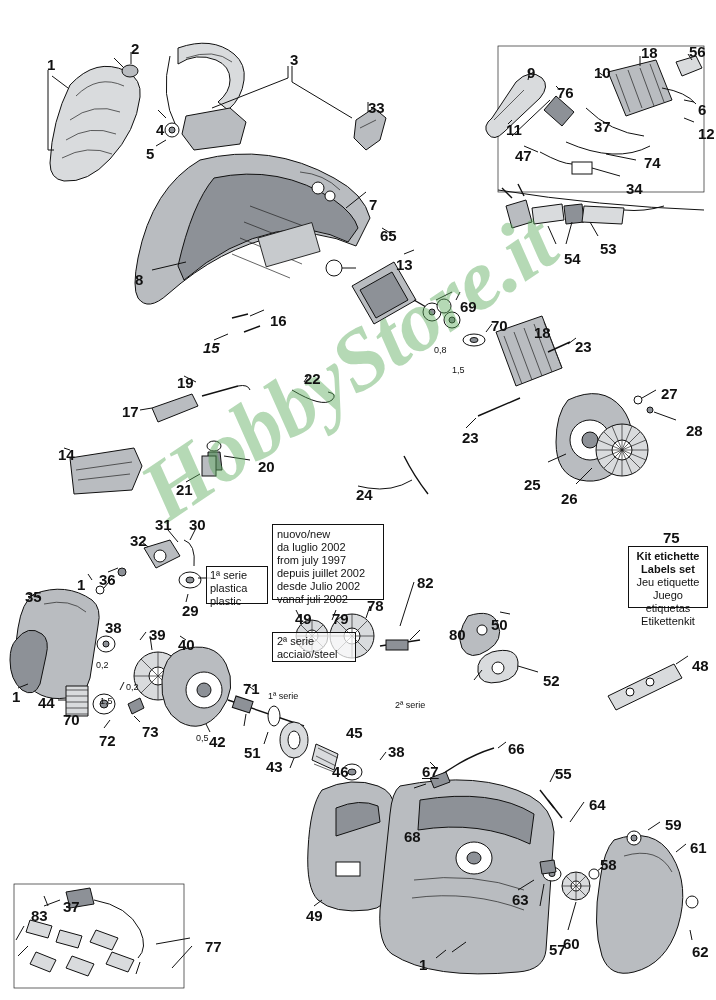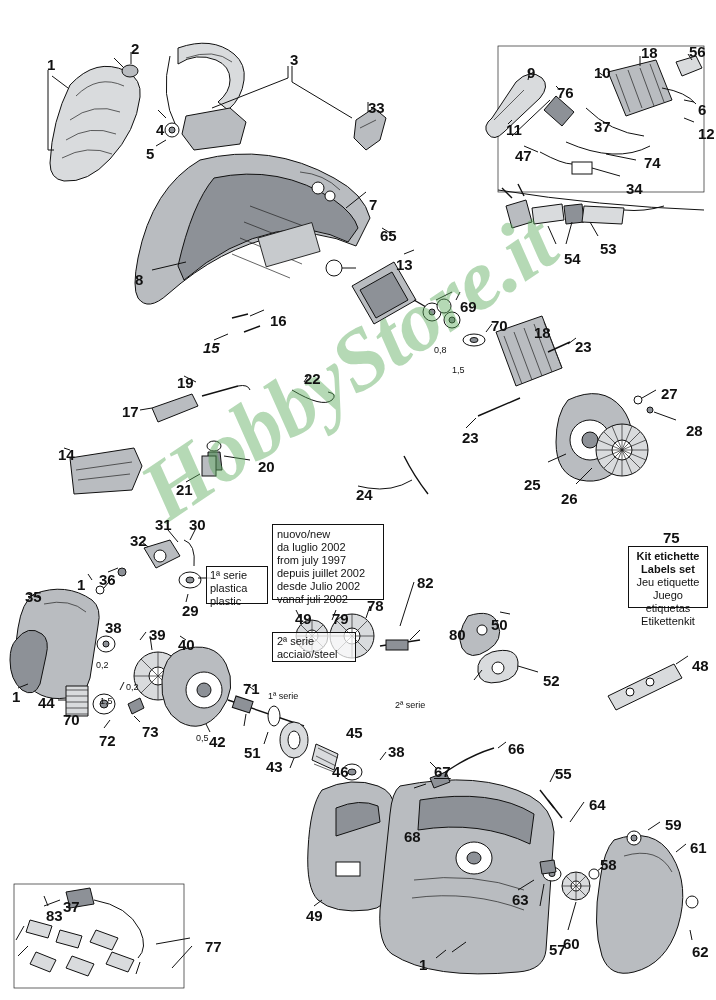--- a/index.html
+++ b/index.html
@@ -492,30 +492,30 @@
   <div class="callout" style="left:295px;top:611px;">49</div>
   <div class="callout" style="left:332px;top:611px;">79</div>
   <div class="callout" style="left:367px;top:598px;">78</div>
   <div class="callout" style="left:417px;top:575px;">82</div>
   <div class="callout" style="left:417px;top:627px;margin-left:32px;">80</div>
   <div class="callout" style="left:491px;top:617px;">50</div>
   <div class="callout" style="left:543px;top:673px;">52</div>
   <div class="callout" style="left:692px;top:658px;">48</div>
   <div class="callout" style="left:663px;top:530px;">75</div>
   <div class="callout" style="left:508px;top:741px;">66</div>
-  <div class="callout" style="left:434px;top:764px;text-decoration:underline;">67</div>
+  <div class="callout" style="left:422px;top:764px;text-decoration:underline;">67</div>
   <div class="callout" style="left:404px;top:813px;margin-top:16px;">68</div>
   <div class="callout" style="left:555px;top:766px;">55</div>
   <div class="callout" style="left:589px;top:797px;">64</div>
   <div class="callout" style="left:665px;top:817px;">59</div>
   <div class="callout" style="left:690px;top:840px;">61</div>
   <div class="callout" style="left:600px;top:857px;">58</div>
   <div class="callout" style="left:512px;top:892px;">63</div>
   <div class="callout" style="left:538px;top:942px;margin-left:11px;">57</div>
   <div class="callout" style="left:563px;top:936px;">60</div>
   <div class="callout" style="left:692px;top:944px;">62</div>
   <div class="callout" style="left:306px;top:908px;">49</div>
   <div class="callout" style="left:419px;top:957px;">1</div>
-  <div class="callout" style="left:46px;top:908px;">83</div>
+  <div class="callout" style="left:31px;top:908px;">83</div>
   <div class="callout" style="left:63px;top:899px;">37</div>
   <div class="callout" style="left:205px;top:939px;">77</div>
 
 </div>
 
 </body></html>

